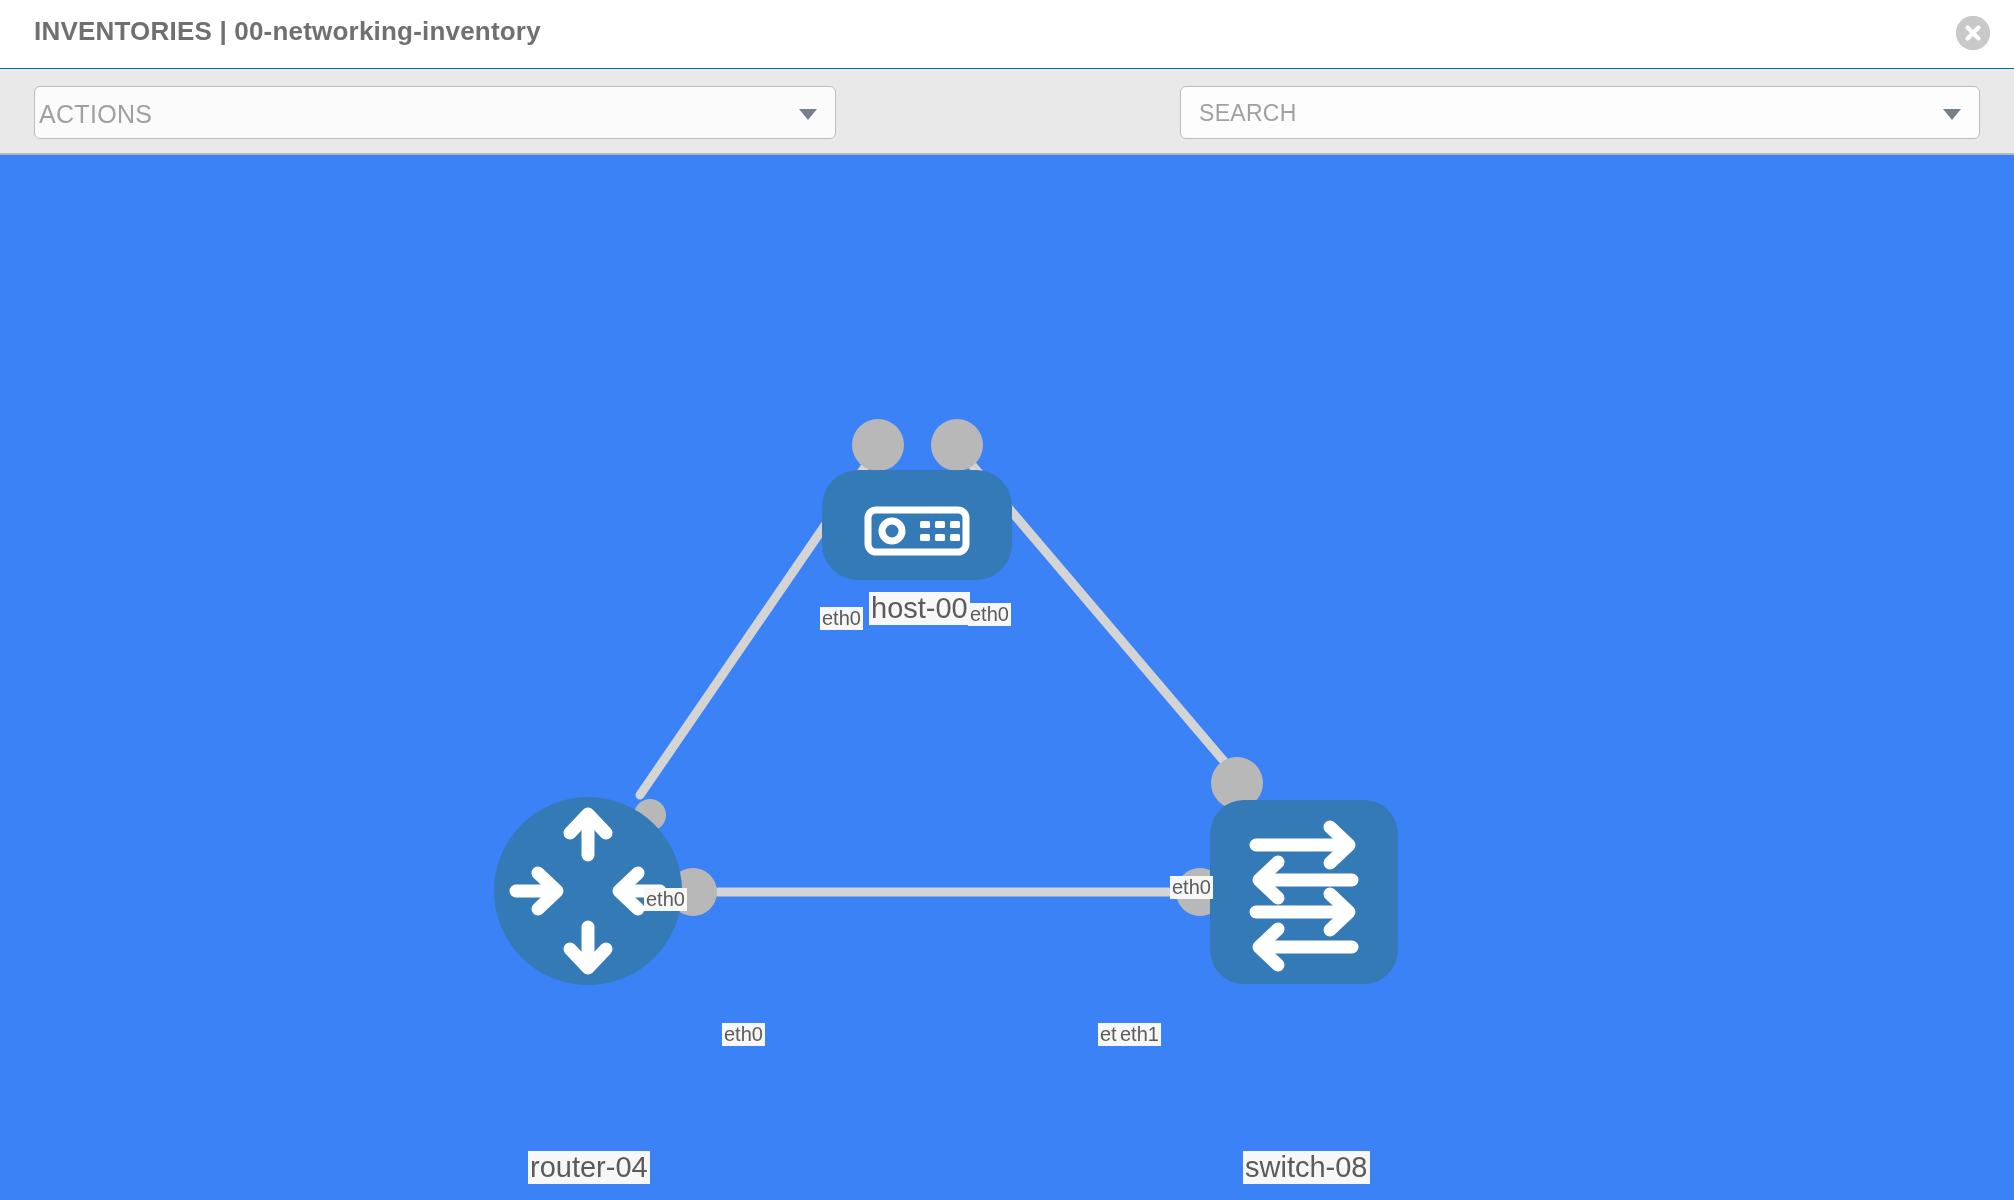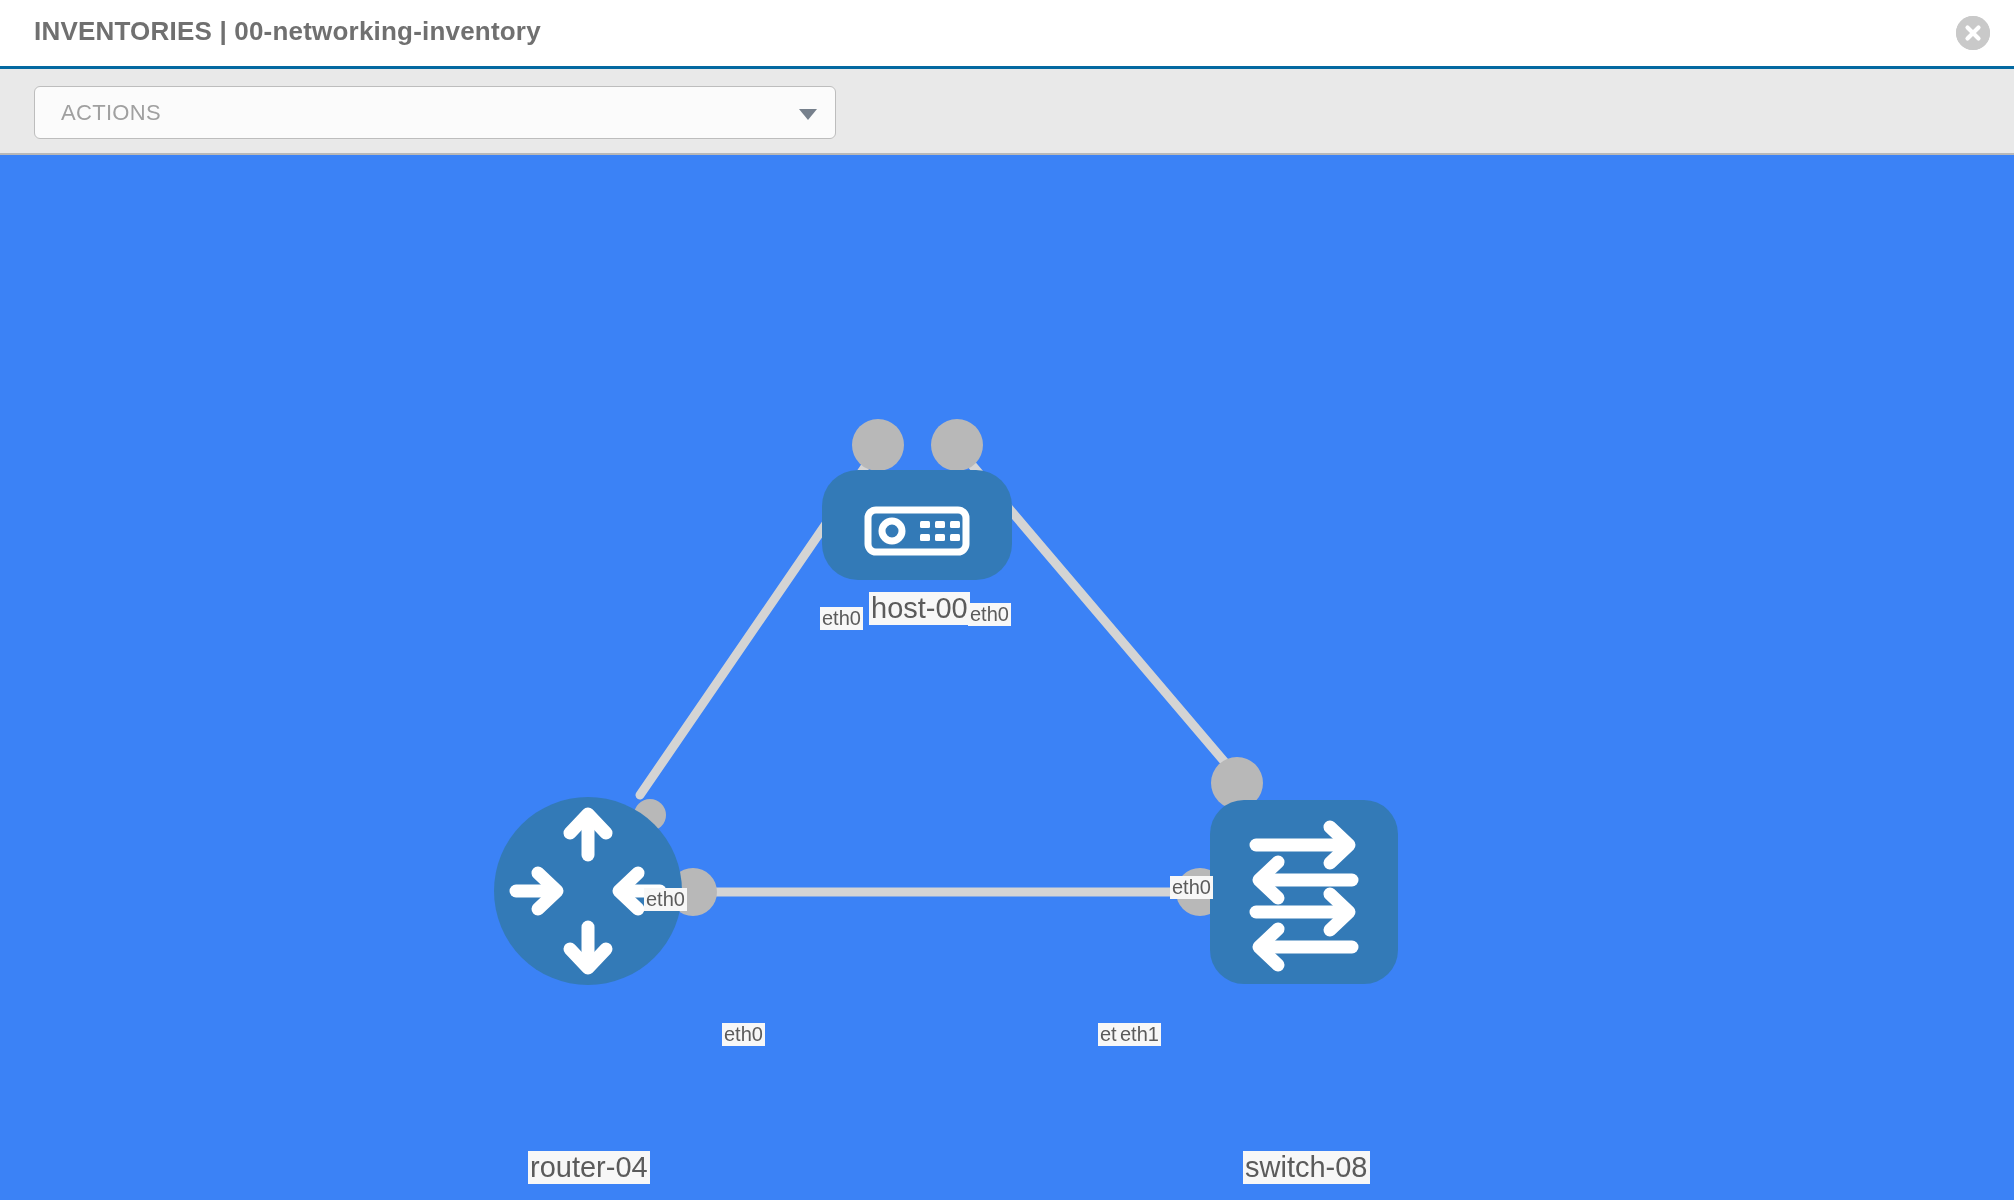--- a/index.html
+++ b/index.html
@@ -20,21 +20,21 @@
     background: #ffffff;
   }
 
   
   .header {
     position: absolute;
     left: 0; top: 0;
     width: 2014px;
     height: 69px;
     background: #ffffff;
-    border-bottom: 3px solid #0369a1;
+    border-bottom: 1px solid #0369a1;
     box-sizing: border-box;
   }
   .header-title {
     position: absolute;
     left: 34px;
     top: 16px;
     font-size: 26px;
     font-weight: bold;
     color: #707070;
     letter-spacing: 0.2px;
@@ -69,23 +69,23 @@
     width: 802px;
     height: 53px;
     background: #fbfbfb;
     border: 1px solid #bdbdbd;
     border-radius: 6px;
     box-sizing: border-box;
     cursor: pointer;
   }
   .actions-select .label {
     position: absolute;
-    left: 26px;
+    left: 4px;
     top: 13px;
-    font-size: 22px;
+    font-size: 25px;
     color: #a0a0a0;
     letter-spacing: 0.3px;
   }
   .caret {
     position: absolute;
     right: 18px;
     top: 22px;
     width: 0; height: 0;
     border-left: 9px solid transparent;
     border-right: 9px solid transparent;
@@ -187,20 +187,24 @@
       <svg width="44" height="44" viewBox="0 0 44 44" aria-hidden="true">
         <g fill="none" stroke="#6e7683" stroke-width="4" stroke-linecap="round">
           <circle cx="16" cy="16.5" r="8.2"></circle>
           <path d="M22.2 22 L35.5 34.5"></path>
           <path d="M29 28 L33 24.2"></path>
           <path d="M34 33 L38 29.2"></path>
         </g>
       </svg>
     </div>
 
+    <div class="search-select">
+      <span class="label">SEARCH</span>
+      <span class="caret"></span>
+    </div>
   </div>
 
   <div class="canvas">
 
     <svg width="2014" height="1045" viewBox="0 0 2014 1045" aria-hidden="true">
 
       <g stroke="#d4d4d4" stroke-width="9" stroke-linecap="round" fill="none">
         <line x1="880" y1="290" x2="640" y2="640"></line>
         <line x1="955" y1="290" x2="1240" y2="625"></line>
         <line x1="700" y1="737" x2="1195" y2="737"></line>

